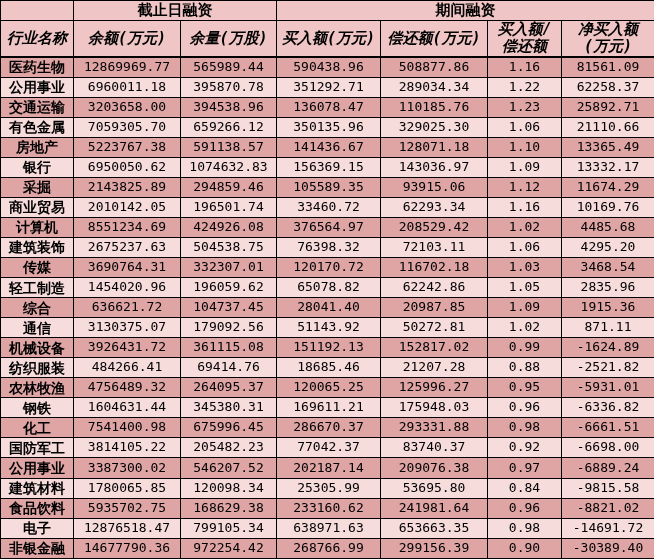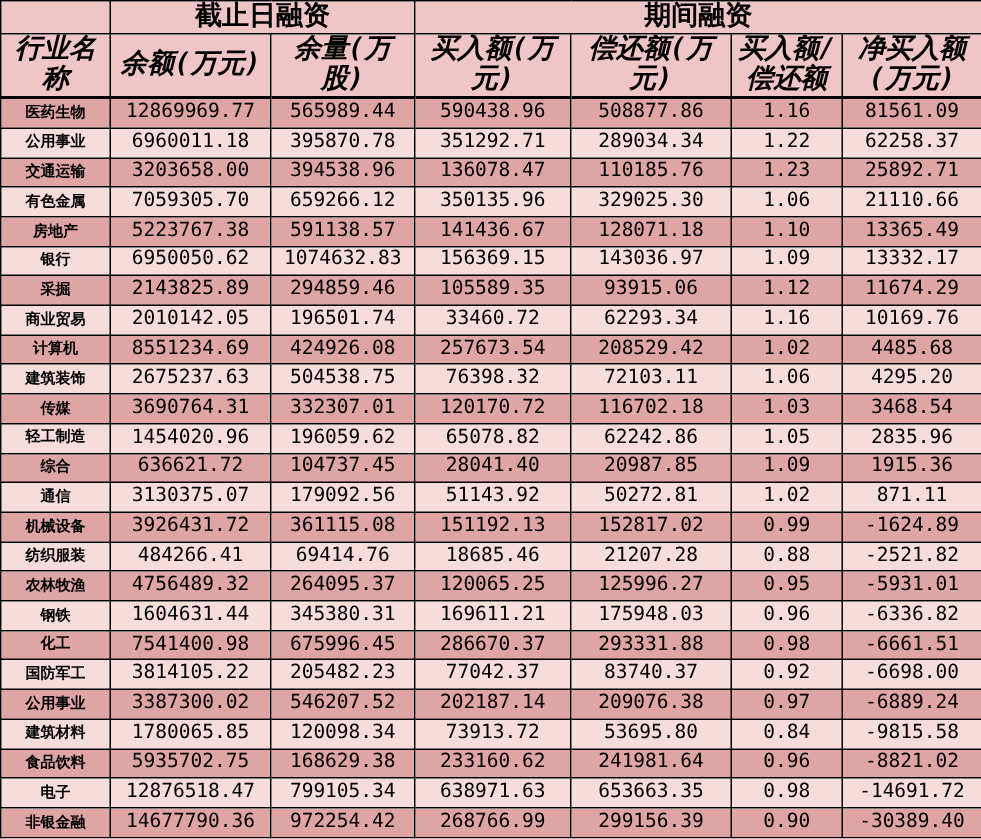--- a/index.html
+++ b/index.html
@@ -20,29 +20,29 @@
     width:654px;height:559px;
   }
   th,td{
     border:1px solid var(--border);
     text-align:center;vertical-align:middle;
     padding:0 1px;overflow:hidden;
     white-space:pre-line;line-height:1.15;
   }
   thead th{
     background:var(--header-bg);
-    font-weight:bold;font-size:18px;
+    font-weight:bold;font-size:15px;
   }
   thead tr.group-row{height:20px;}
   thead tr.cols-row{height:33px;font-style:italic;}
   thead tr.cols-row th{border-bottom:2px solid var(--border);}
   tbody td{font-size:13px;height:18px;}
   tbody tr:nth-child(odd) td{background:var(--row-dark);}
   tbody tr:nth-child(even) td{background:var(--row-light);}
-  td.industry{font-size:10px;font-weight:bold;}
+  td.industry{font-size:14px;font-weight:bold;}
   td.num{font-size:13px;}
 </style>
 </head>
 <body>
 
 <table>
   <colgroup>
     <col style="width:73px">
     <col style="width:107px">
     <col style="width:96px">
@@ -139,21 +139,21 @@
         <td class="num">196501.74</td>
         <td class="num">33460.72</td>
         <td class="num">62293.34</td>
         <td class="num">1.16</td>
         <td class="num">10169.76</td>
       </tr>
       <tr>
         <td class="industry">计算机</td>
         <td class="num">8551234.69</td>
         <td class="num">424926.08</td>
-        <td class="num">257673.54</td>
+        <td class="num">376564.97</td>
         <td class="num">208529.42</td>
         <td class="num">1.02</td>
         <td class="num">4485.68</td>
       </tr>
       <tr>
         <td class="industry">建筑装饰</td>
         <td class="num">2675237.63</td>
         <td class="num">504538.75</td>
         <td class="num">76398.32</td>
         <td class="num">72103.11</td>
@@ -256,21 +256,21 @@
         <td class="num">546207.52</td>
         <td class="num">202187.14</td>
         <td class="num">209076.38</td>
         <td class="num">0.97</td>
         <td class="num">-6889.24</td>
       </tr>
       <tr>
         <td class="industry">建筑材料</td>
         <td class="num">1780065.85</td>
         <td class="num">120098.34</td>
-        <td class="num">73913.72</td>
+        <td class="num">25305.99</td>
         <td class="num">53695.80</td>
         <td class="num">0.84</td>
         <td class="num">-9815.58</td>
       </tr>
       <tr>
         <td class="industry">食品饮料</td>
         <td class="num">5935702.75</td>
         <td class="num">168629.38</td>
         <td class="num">233160.62</td>
         <td class="num">241981.64</td>

